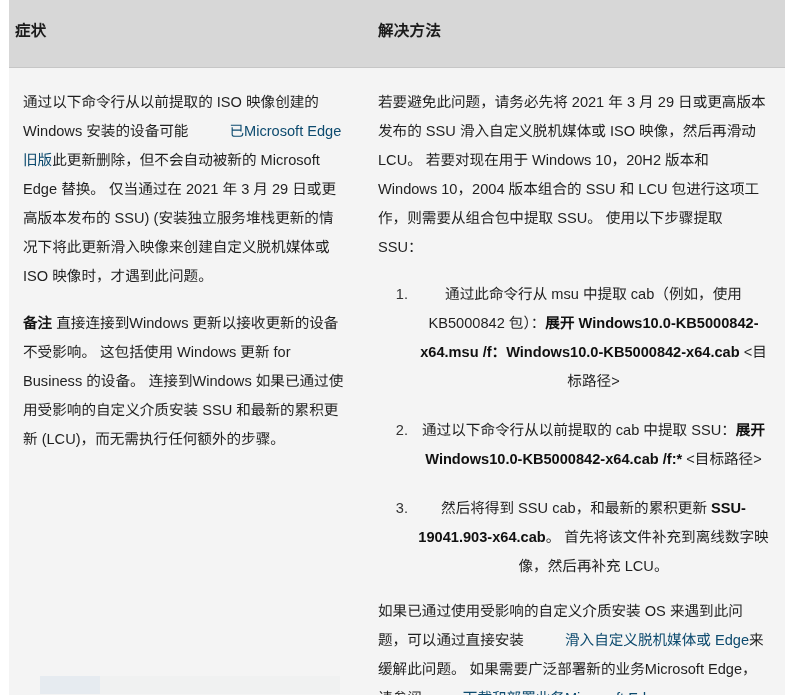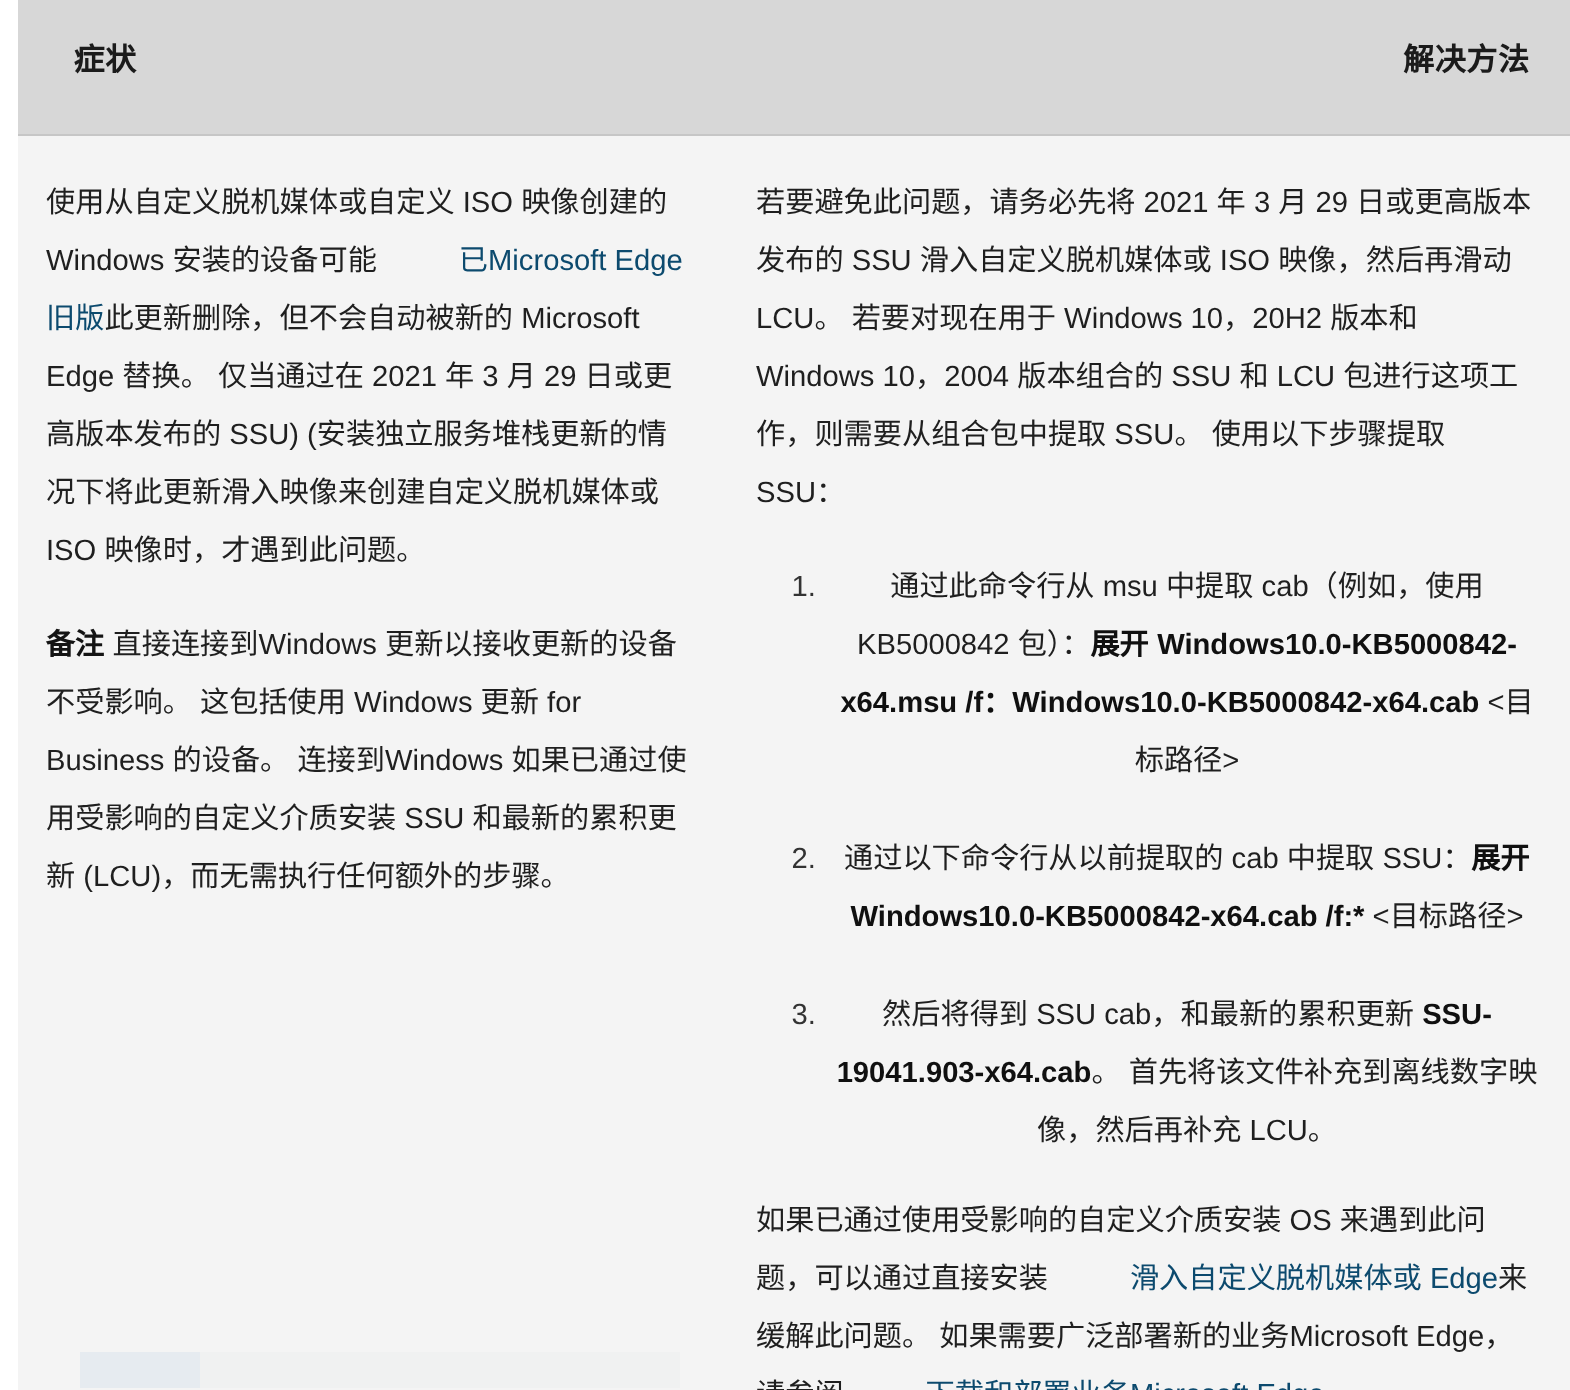--- a/index.html
+++ b/index.html
@@ -26,33 +26,32 @@
     table-layout: fixed;
   }
 
   .kb-table col.col-symptom { width: 361px; }
   .kb-table col.col-solution { width: 415px; }
 
   .kb-head-cell {
     background: #d7d7d7;
     border-bottom: 1px solid #c6c6c6;
     vertical-align: top;
-    padding: 22px 20px 26px 28px;
+    padding: 22px 20px 26px 6px;
     text-align: left;
   }
   .kb-head-cell .head-text {
     font-size: 15.5px;
     font-weight: 600;
     color: #1b1b1b;
     letter-spacing: 0.3px;
     line-height: 1.2;
   }
   .kb-head-cell.solution-head {
     padding-left: 8px;
-    text-align: right;
   }
 
   .kb-body-cell {
     background: #f4f4f4;
     vertical-align: top;
     padding: 20px 22px 30px 14px;
   }
   .kb-body-cell.solution-body {
     padding-left: 8px;
     padding-right: 16px;
@@ -131,21 +130,21 @@
       <th class="kb-head-cell solution-head">
         <span class="head-text">解决方法</span>
       </th>
     </tr>
   </thead>
   <tbody>
     <tr>
 
       <td class="kb-body-cell symptom-body">
 
-        <p class="para"><span>使用从自定义脱机媒体或自定义 ISO 映像创建的 Windows 安装的设备可能</span><a class="kb-link" href="#">已Microsoft Edge 旧版</a><span>此更新删除，但不会自动被新的 Microsoft Edge 替换。 仅当通过在 2021 年 3 月 29 日或更高版本发布的 SSU) (安装独立服务堆栈更新的情况下将此更新滑入映像来创建自定义脱机媒体或 ISO 映像时，才遇到此问题。</span></p>
+        <p class="para"><span>通过以下命令行从以前提取的 ISO 映像创建的 Windows 安装的设备可能</span><a class="kb-link" href="#">已Microsoft Edge 旧版</a><span>此更新删除，但不会自动被新的 Microsoft Edge 替换。 仅当通过在 2021 年 3 月 29 日或更高版本发布的 SSU) (安装独立服务堆栈更新的情况下将此更新滑入映像来创建自定义脱机媒体或 ISO 映像时，才遇到此问题。</span></p>
 
         <p class="para"><span class="lead-note">备注</span><span> 直接连接到Windows 更新以接收更新的设备不受影响。 这包括使用 Windows 更新 for Business 的设备。 连接到Windows 如果已通过使用受影响的自定义介质安装 SSU 和最新的累积更新 (LCU)，而无需执行任何额外的步骤。</span></p>
 
       </td>
 
       <td class="kb-body-cell solution-body">
 
         <p class="para">若要避免此问题，请务必先将 2021 年 3 月 29 日或更高版本发布的 SSU 滑入自定义脱机媒体或 ISO 映像，然后再滑动 LCU。 若要对现在用于 Windows 10，20H2 版本和 Windows 10，2004 版本组合的 SSU 和 LCU 包进行这项工作，则需要从组合包中提取 SSU。 使用以下步骤提取 SSU：</p>
 
         <ol class="steps">

